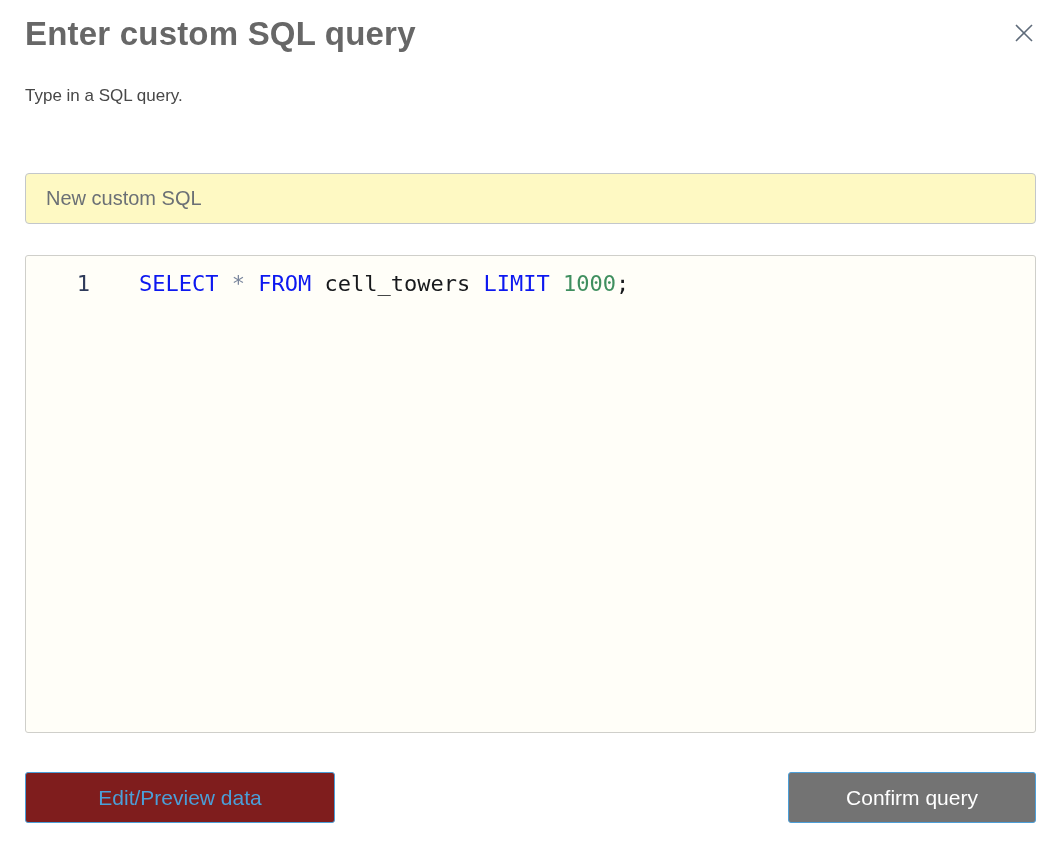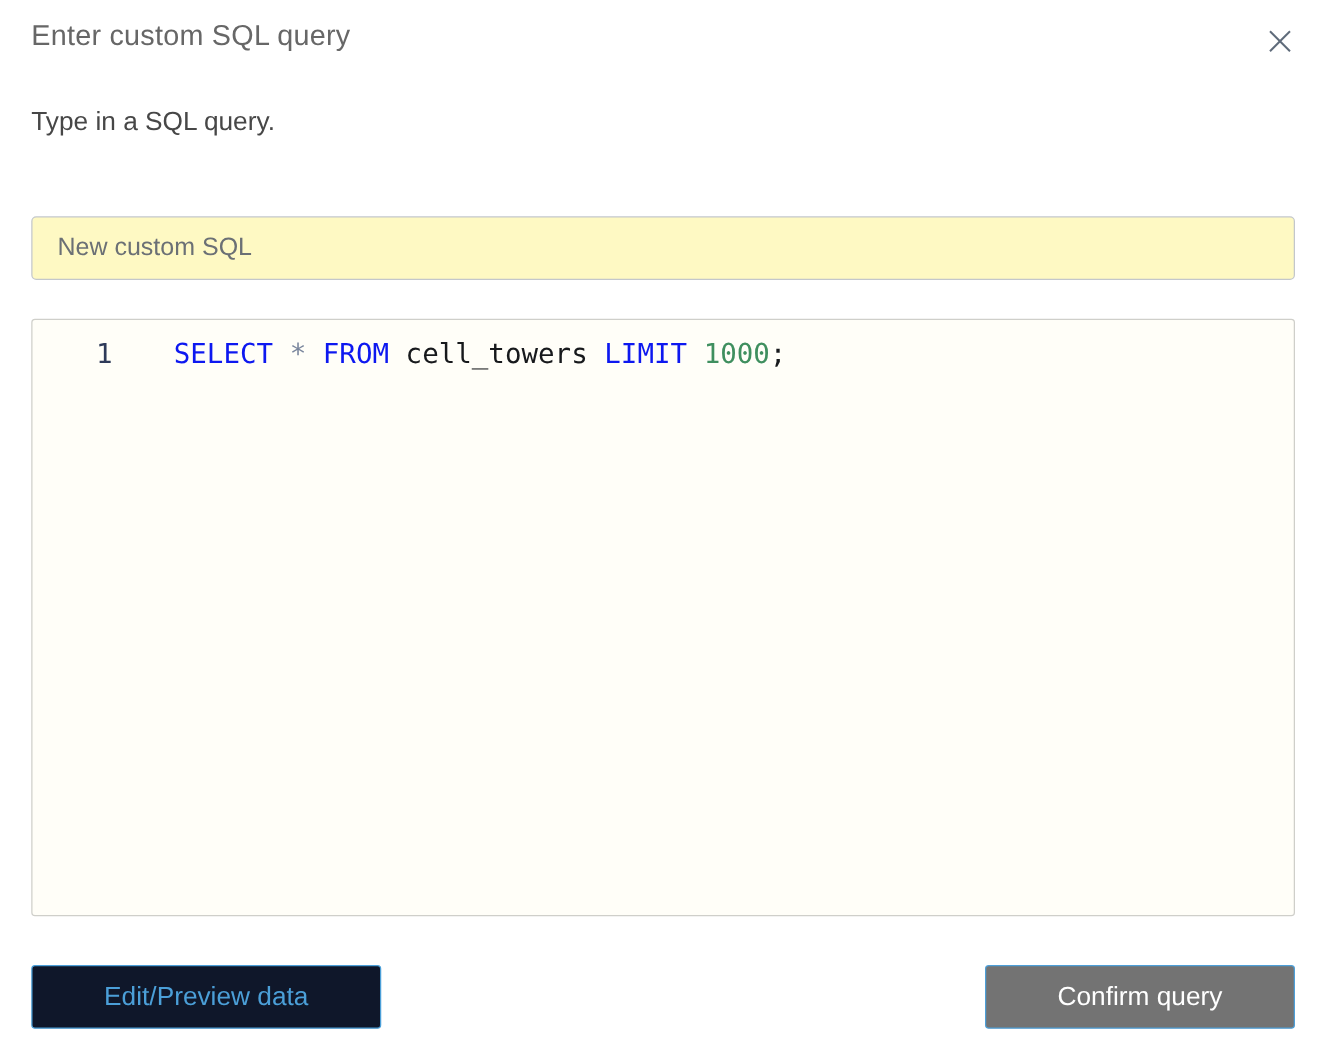--- a/index.html
+++ b/index.html
@@ -1,32 +1,32 @@
 <!DOCTYPE html>
 <html><head>
 <meta charset="utf-8">
 <style>
   * { box-sizing: border-box; margin: 0; padding: 0; }
   html, body { width: 1061px; height: 845px; background: #ffffff; overflow: hidden; }
   body { font-family: "Liberation Sans", sans-serif; position: relative; }
 
   .dialog-title {
     position: absolute; left: 25px; top: 15px;
-    font-size: 23px; font-weight: 400; color: #676767;
+    font-size: 33px; font-weight: 700; color: #676767;
     letter-spacing: 0.2px;
   }
   .close-btn {
     position: absolute; right: 24px; top: 20px;
     width: 26px; height: 26px;
     background: transparent; border: none; cursor: pointer;
     display: flex; align-items: center; justify-content: center;
   }
   .dialog-subtitle {
     position: absolute; left: 25px; top: 86px;
-    font-size: 21px; color: #474747;
+    font-size: 17px; color: #474747;
   }
 
   .name-input {
     position: absolute; left: 25px; top: 173px;
     width: 1011px; height: 51px;
     border: 1px solid #c3c7cb; border-radius: 4px;
     padding: 0 20px; font-size: 20px; color: #6b7075;
     font-family: "Liberation Sans", sans-serif;
     background: #fef9c3; outline: none;
   }
@@ -57,22 +57,22 @@
     color: #17191c;
   }
 
   .footer-btn {
     position: absolute; top: 772px; height: 51px;
     font-family: "Liberation Sans", sans-serif;
     font-size: 21px;
     border-radius: 3px; cursor: pointer;
   }
   .btn-secondary {
-    left: 25px; width: 280px;
-    background: #0f172a; color: #4b9fd8;
+    left: 25px; width: 310px;
+    background: #7f1d1d; color: #4b9fd8;
     border: 1px solid #4b9fd8;
   }
   .btn-primary {
     right: 25px; width: 248px;
     background: #737373; color: #ffffff;
     border: 1px solid #4d9fd8;
   }
 </style>
 </head>
 <body>

